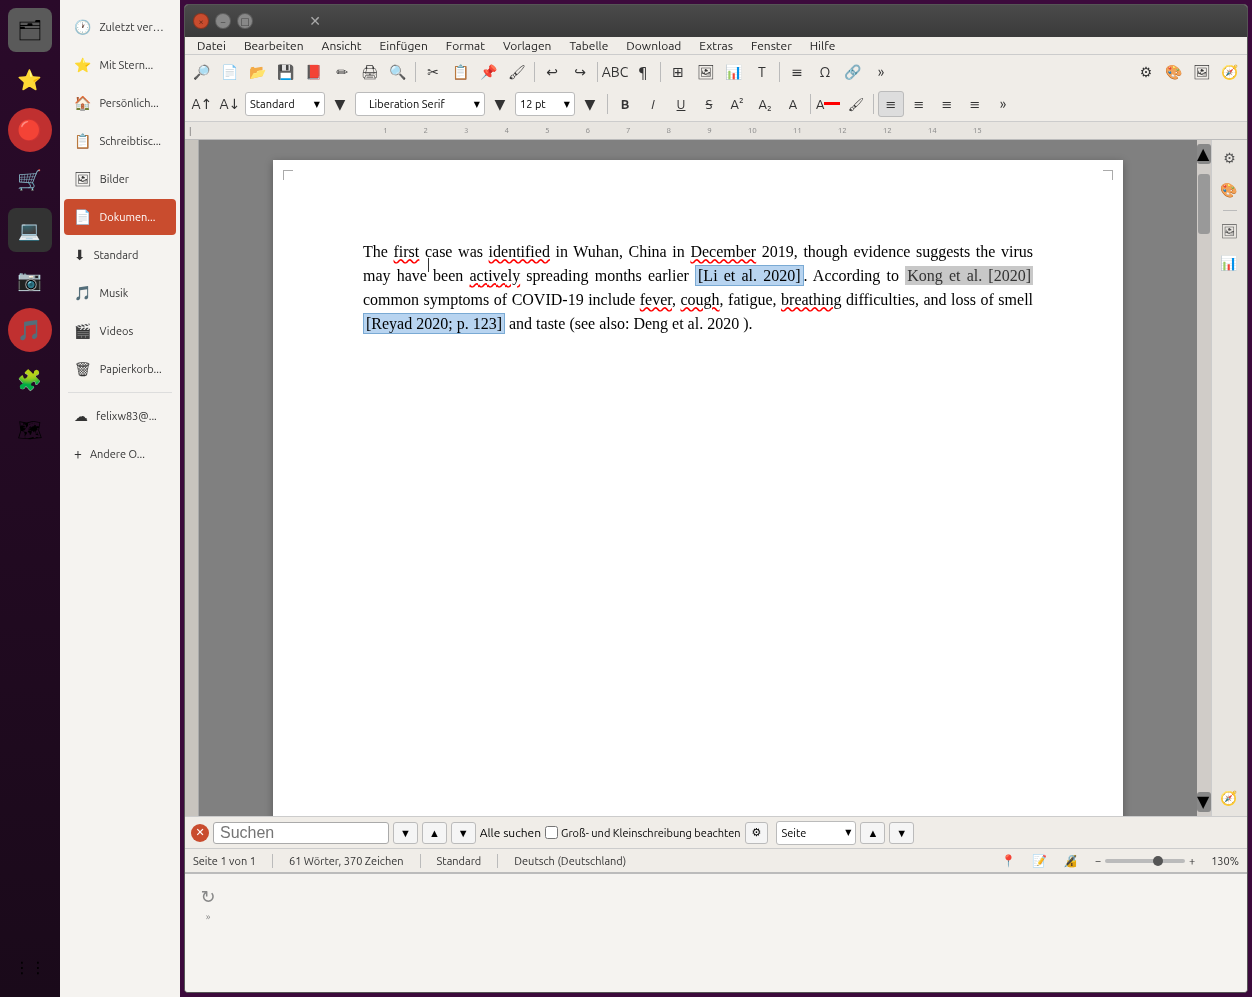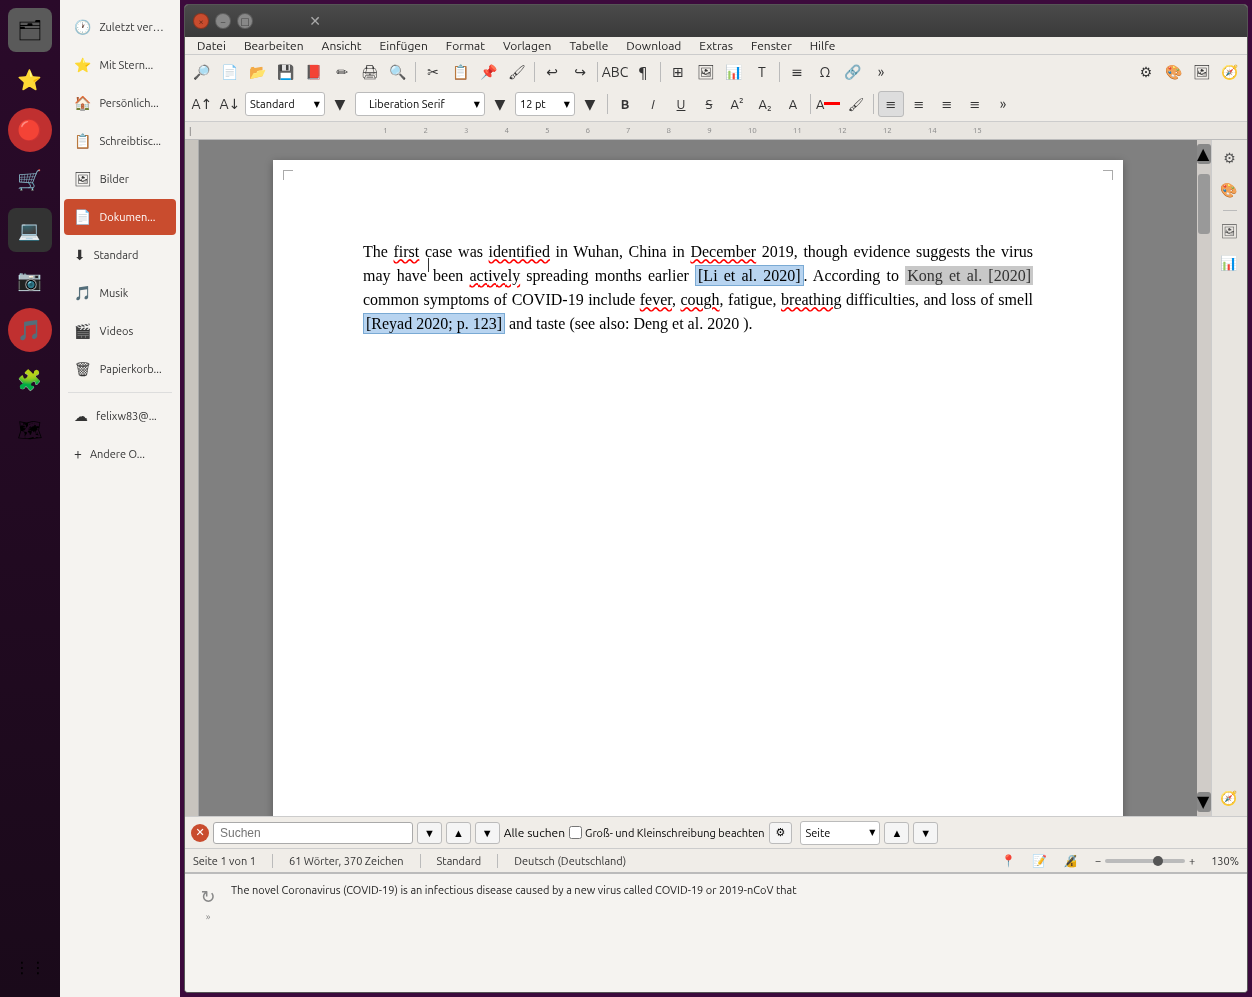--- a/index.html
+++ b/index.html
@@ -300,22 +300,22 @@
       align-items: center;
       padding: 0 6px;
       gap: 4px;
       font-size: 12px;
     }
     .find-input {
       height: 22px;
       border: 1px solid #aaa;
       border-radius: 3px;
       padding: 0 6px;
-      font-size: 12px;
-      width: 200px;
+      font-size: 16px;
+      width: 176px;
       background: white;
     }
     .find-btn {
       height: 22px;
       padding: 0 6px;
       border: 1px solid #bbb;
       border-radius: 3px;
       background: #f5f5f5;
       cursor: pointer;
       font-size: 11px;
@@ -650,18 +650,15 @@
         <span style="cursor:pointer;">+</span>
       </div>
       <span>130%</span>
     </div>
 
     <div class="bottom-info">
       <div class="info-refresh-btn">
         <div style="font-size:18px; cursor:pointer; color:#888;">↻</div>
         <div style="font-size:10px; cursor:pointer; color:#888;">»</div>
       </div>
-      <div class="info-text-area">
-        <span>The novel Coronavirus (COVID-19) is an infectious disease caused by a new virus called COVID-19 or 2019-nCoV that</span>
-      </div>
     </div>
   </div>
 </div>
 
 </body></html>

